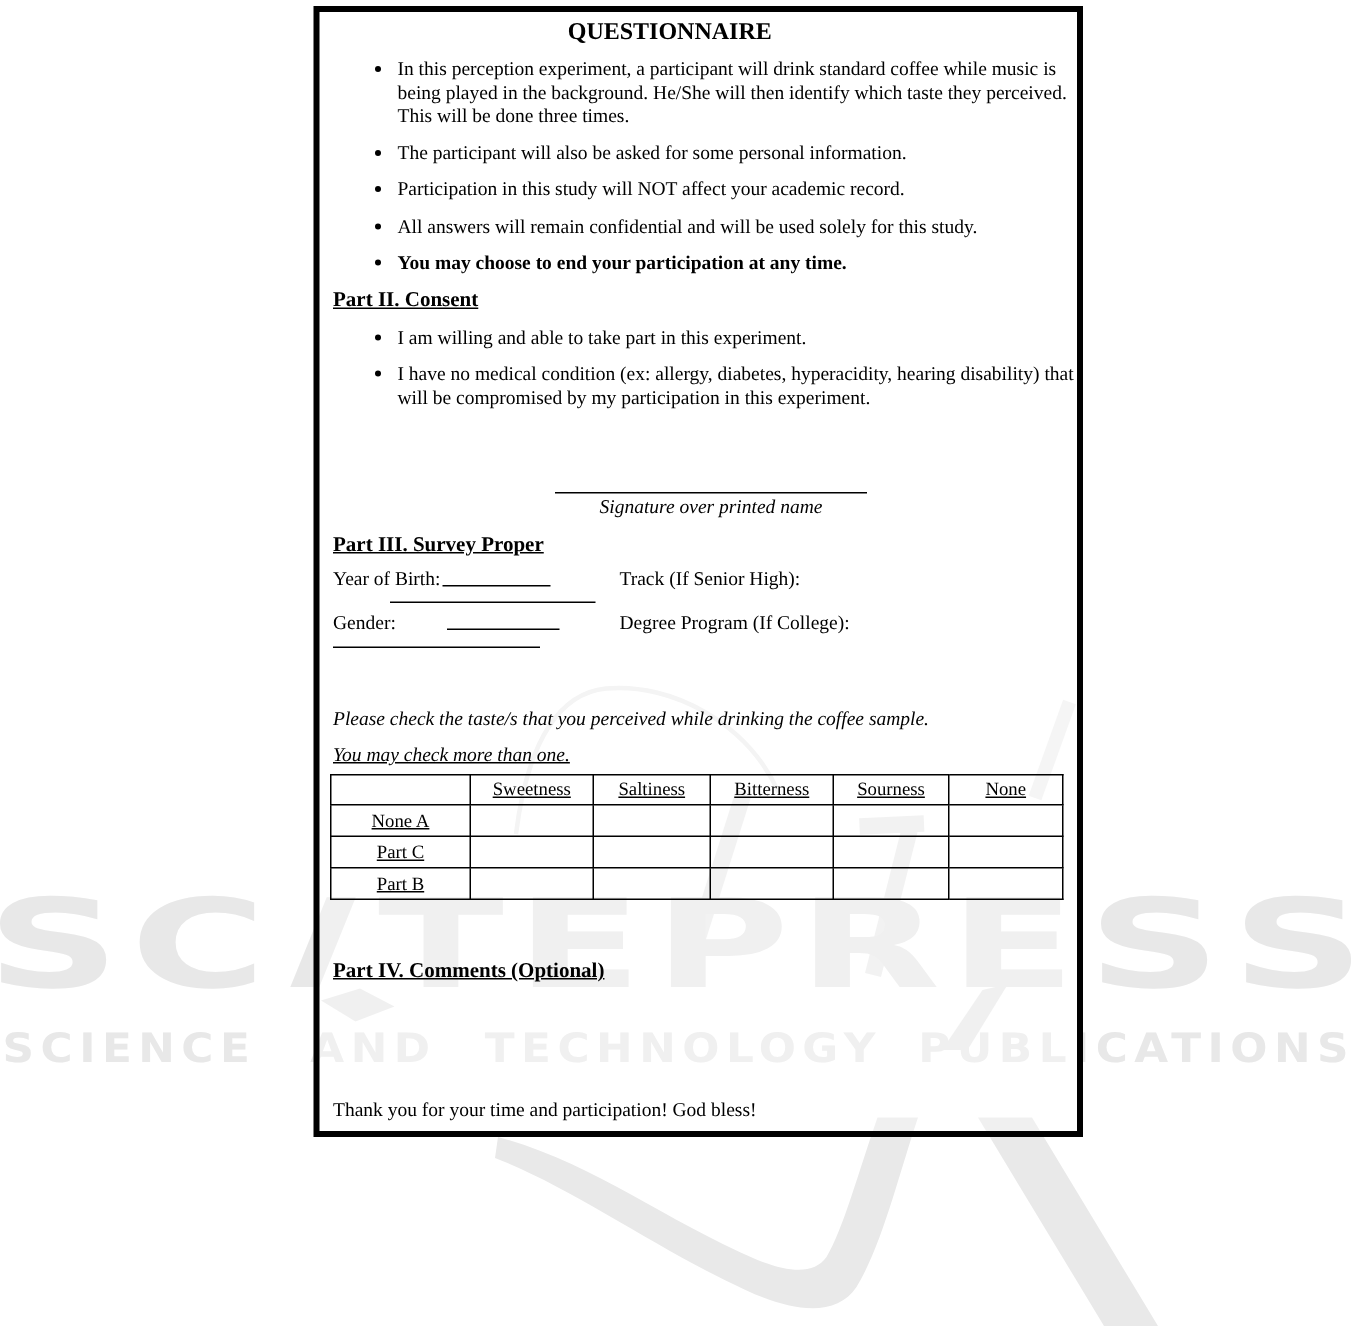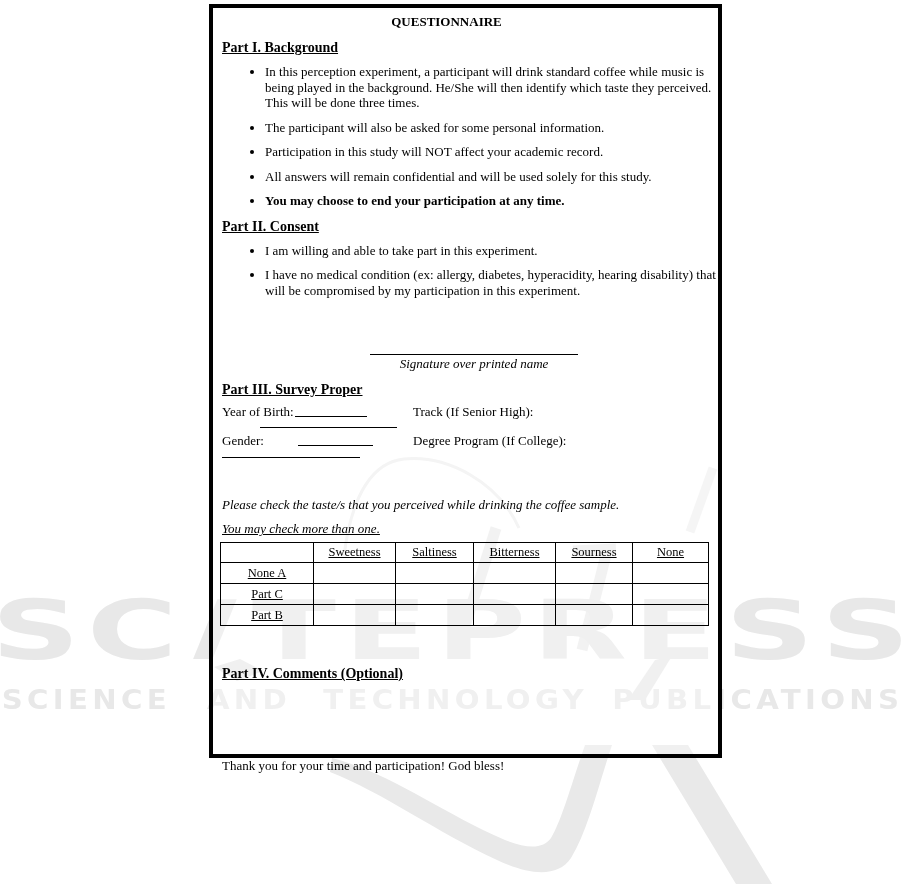--- a/index.html
+++ b/index.html
@@ -15,21 +15,21 @@
   .wm-letter.slant{transform:scaleX(1.25) skewX(-18deg);}
   .wm-tagline{position:absolute;left:8px;right:8px;top:687px;display:flex;
               justify-content:space-between;z-index:1;pointer-events:none;}
   .wm-tagword{font-family:"DejaVu Sans", sans-serif;font-weight:bold;font-size:27px;
               line-height:26px;letter-spacing:4px;color:#e8e8e8;transform:scaleX(1.08);
               transform-origin:center;}
 
   
   .qbox{position:absolute;left:209px;top:4px;width:505px;height:746px;
         border:4px solid #000;background:rgba(255,255,255,0.35);z-index:2;}
-  .title{margin:6px 38px 0 0;text-align:center;font-weight:bold;font-size:13px;line-height:16px;}
+  .title{margin:6px 38px 0 0;text-align:center;font-weight:bold;font-size:16px;line-height:16px;}
   .sec-h{margin:10px 0 0 9px;font-weight:bold;font-size:14px;line-height:16px;
          text-decoration:underline;}
   .blist{margin:8px 0 0 0;padding:0 0 0 52px;list-style:disc outside;width:452px;}
   .blist li{font-size:13px;line-height:15.5px;margin-bottom:9px;}
   .blist li.bold{font-weight:bold;}
 
   .sig-wrap{margin:42px 0 0 157px;width:208px;text-align:center;}
   .sig-line{border-bottom:1.5px solid #000;height:14px;}
   .sig-cap{font-style:italic;font-size:13px;line-height:17px;white-space:nowrap;}
 
@@ -88,21 +88,20 @@
     <span class="wm-tagword">SCIENCE</span>
     <span class="wm-tagword">AND</span>
     <span class="wm-tagword">TECHNOLOGY</span>
     <span class="wm-tagword">PUBLICATIONS</span>
   </div>
 
   <div class="qbox">
 
     <div class="title">QUESTIONNAIRE</div>
 
-    <div class="sec-h">Part I. Background</div>
     <ul class="blist">
       <li>In this perception experiment, a participant will drink standard coffee while music is being played in the background. He/She will then identify which taste they perceived. This will be done three times.</li>
       <li>The participant will also be asked for some personal information.</li>
       <li>Participation in this study will NOT affect your academic record.</li>
       <li>All answers will remain confidential and will be used solely for this study.</li>
       <li class="bold">You may choose to end your participation at any time.</li>
     </ul>
 
     <div class="sec-h">Part II. Consent</div>
     <ul class="blist">

